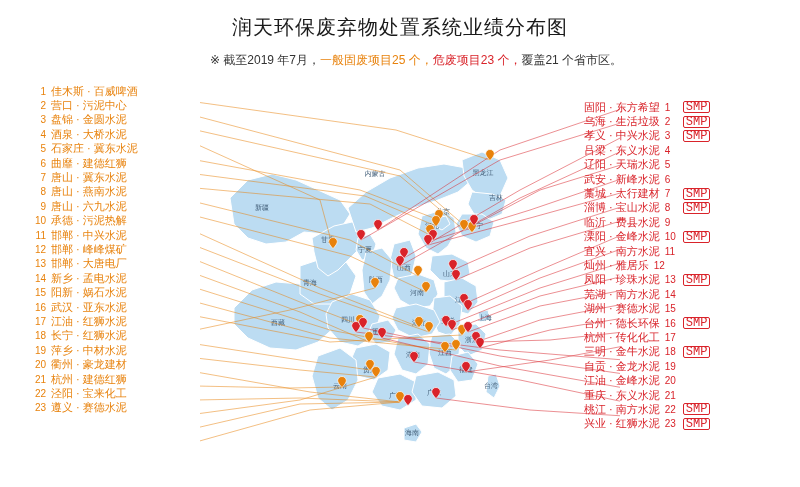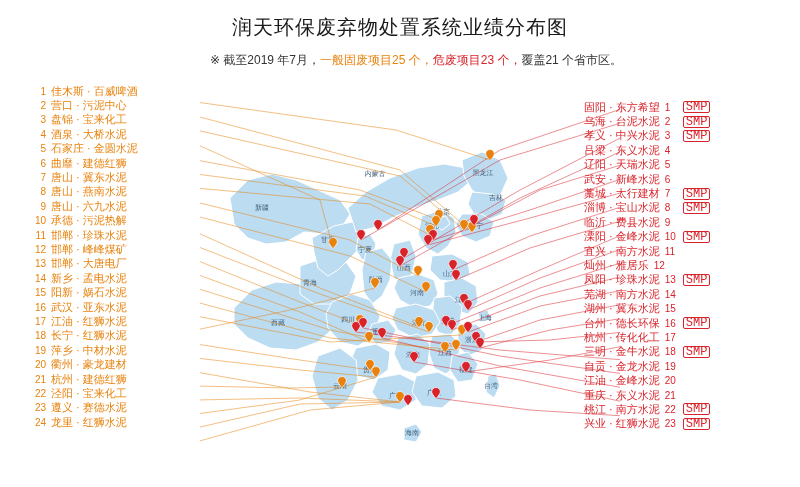--- a/index.html
+++ b/index.html
@@ -77,29 +77,29 @@
     <div class="row">
       <span class="num">1</span>
       <span class="lbl">佳木斯 · 百威啤酒</span>
     </div>
     <div class="row">
       <span class="num">2</span>
       <span class="lbl">营口 · 污泥中心</span>
     </div>
     <div class="row">
       <span class="num">3</span>
-      <span class="lbl">盘锦 · 宝来化工</span>
+      <span class="lbl">盘锦 · 金圆水泥</span>
     </div>
     <div class="row">
       <span class="num">4</span>
       <span class="lbl">酒泉 · 大桥水泥</span>
     </div>
     <div class="row">
       <span class="num">5</span>
-      <span class="lbl">石家庄 · 金圆水泥</span>
+      <span class="lbl">石家庄 · 冀东水泥</span>
     </div>
     <div class="row">
       <span class="num">6</span>
       <span class="lbl">曲靡 · 建德红狮</span>
     </div>
     <div class="row">
       <span class="num">7</span>
       <span class="lbl">唐山 · 冀东水泥</span>
     </div>
     <div class="row">
@@ -109,21 +109,21 @@
     <div class="row">
       <span class="num">9</span>
       <span class="lbl">唐山 · 六九水泥</span>
     </div>
     <div class="row">
       <span class="num">10</span>
       <span class="lbl">承德 · 污泥热解</span>
     </div>
     <div class="row">
       <span class="num">11</span>
-      <span class="lbl">邯郸 · 珍珠水泥</span>
+      <span class="lbl">邯郸 · 中兴水泥</span>
     </div>
     <div class="row">
       <span class="num">12</span>
       <span class="lbl">邯郸 · 峰峰煤矿</span>
     </div>
     <div class="row">
       <span class="num">13</span>
       <span class="lbl">邯郸 · 大唐电厂</span>
     </div>
     <div class="row">
@@ -159,34 +159,30 @@
       <span class="lbl">杭州 · 建德红狮</span>
     </div>
     <div class="row">
       <span class="num">22</span>
       <span class="lbl">泾阳 · 宝来化工</span>
     </div>
     <div class="row">
       <span class="num">23</span>
       <span class="lbl">遵义 · 赛德水泥</span>
     </div>
-    <div class="row">
-      <span class="num">24</span>
-      <span class="lbl">龙里 · 红狮水泥</span>
-    </div>
   </div>
 
 <div class="right-list" id="right-list">
     <div class="row">
       <span class="lbl">固阳 · 东方希望</span>
       <span class="num">1</span>
       <span class="smp">SMP</span>
     </div>
     <div class="row">
-      <span class="lbl">乌海 · 台泥水泥</span>
+      <span class="lbl">乌海 · 生活垃圾</span>
       <span class="num">2</span>
       <span class="smp">SMP</span>
     </div>
     <div class="row">
       <span class="lbl">孝义 · 中兴水泥</span>
       <span class="num">3</span>
       <span class="smp">SMP</span>
     </div>
     <div class="row">
       <span class="lbl">吕梁 · 东义水泥</span>
@@ -237,21 +233,21 @@
       <span class="lbl">凤阳 · 珍珠水泥</span>
       <span class="num">13</span>
       <span class="smp">SMP</span>
     </div>
     <div class="row">
       <span class="lbl">芜湖 · 南方水泥</span>
       <span class="num">14</span>
       <span class="smp hidden">SMP</span>
     </div>
     <div class="row">
-      <span class="lbl">湖州 · 冀东水泥</span>
+      <span class="lbl">湖州 · 赛德水泥</span>
       <span class="num">15</span>
       <span class="smp hidden">SMP</span>
     </div>
     <div class="row">
       <span class="lbl">台州 · 德长环保</span>
       <span class="num">16</span>
       <span class="smp">SMP</span>
     </div>
     <div class="row">
       <span class="lbl">杭州 · 传化化工</span>

